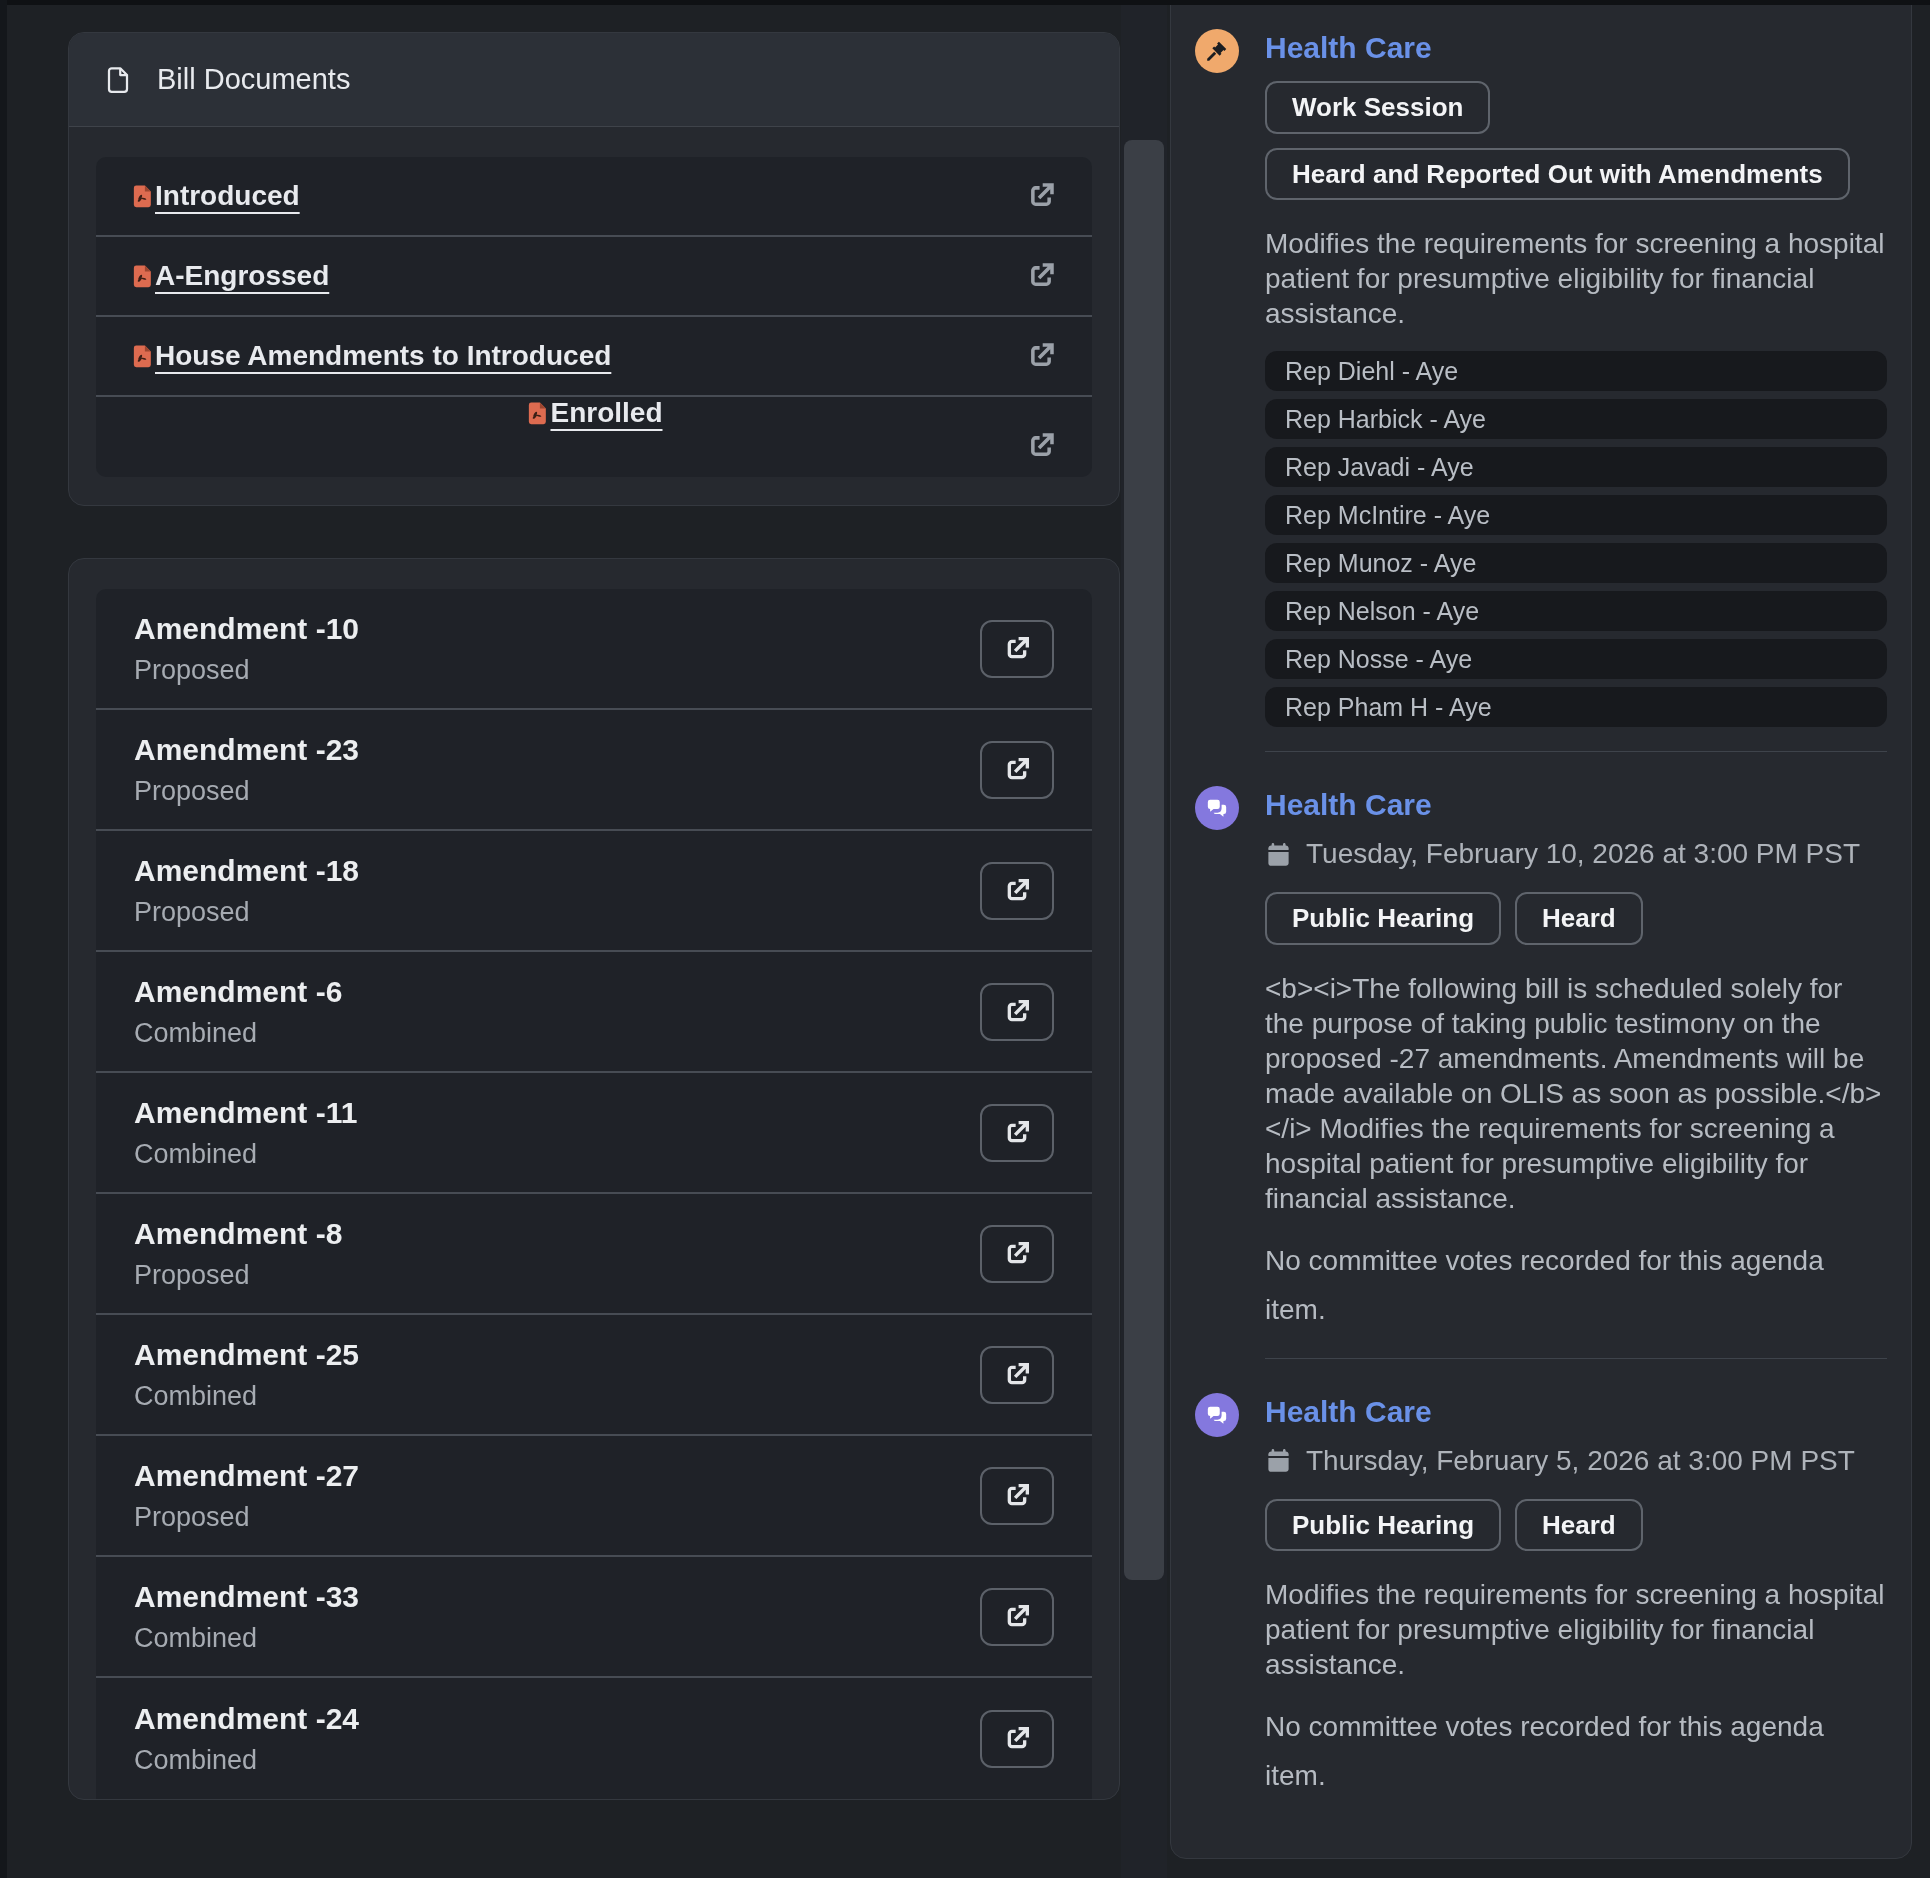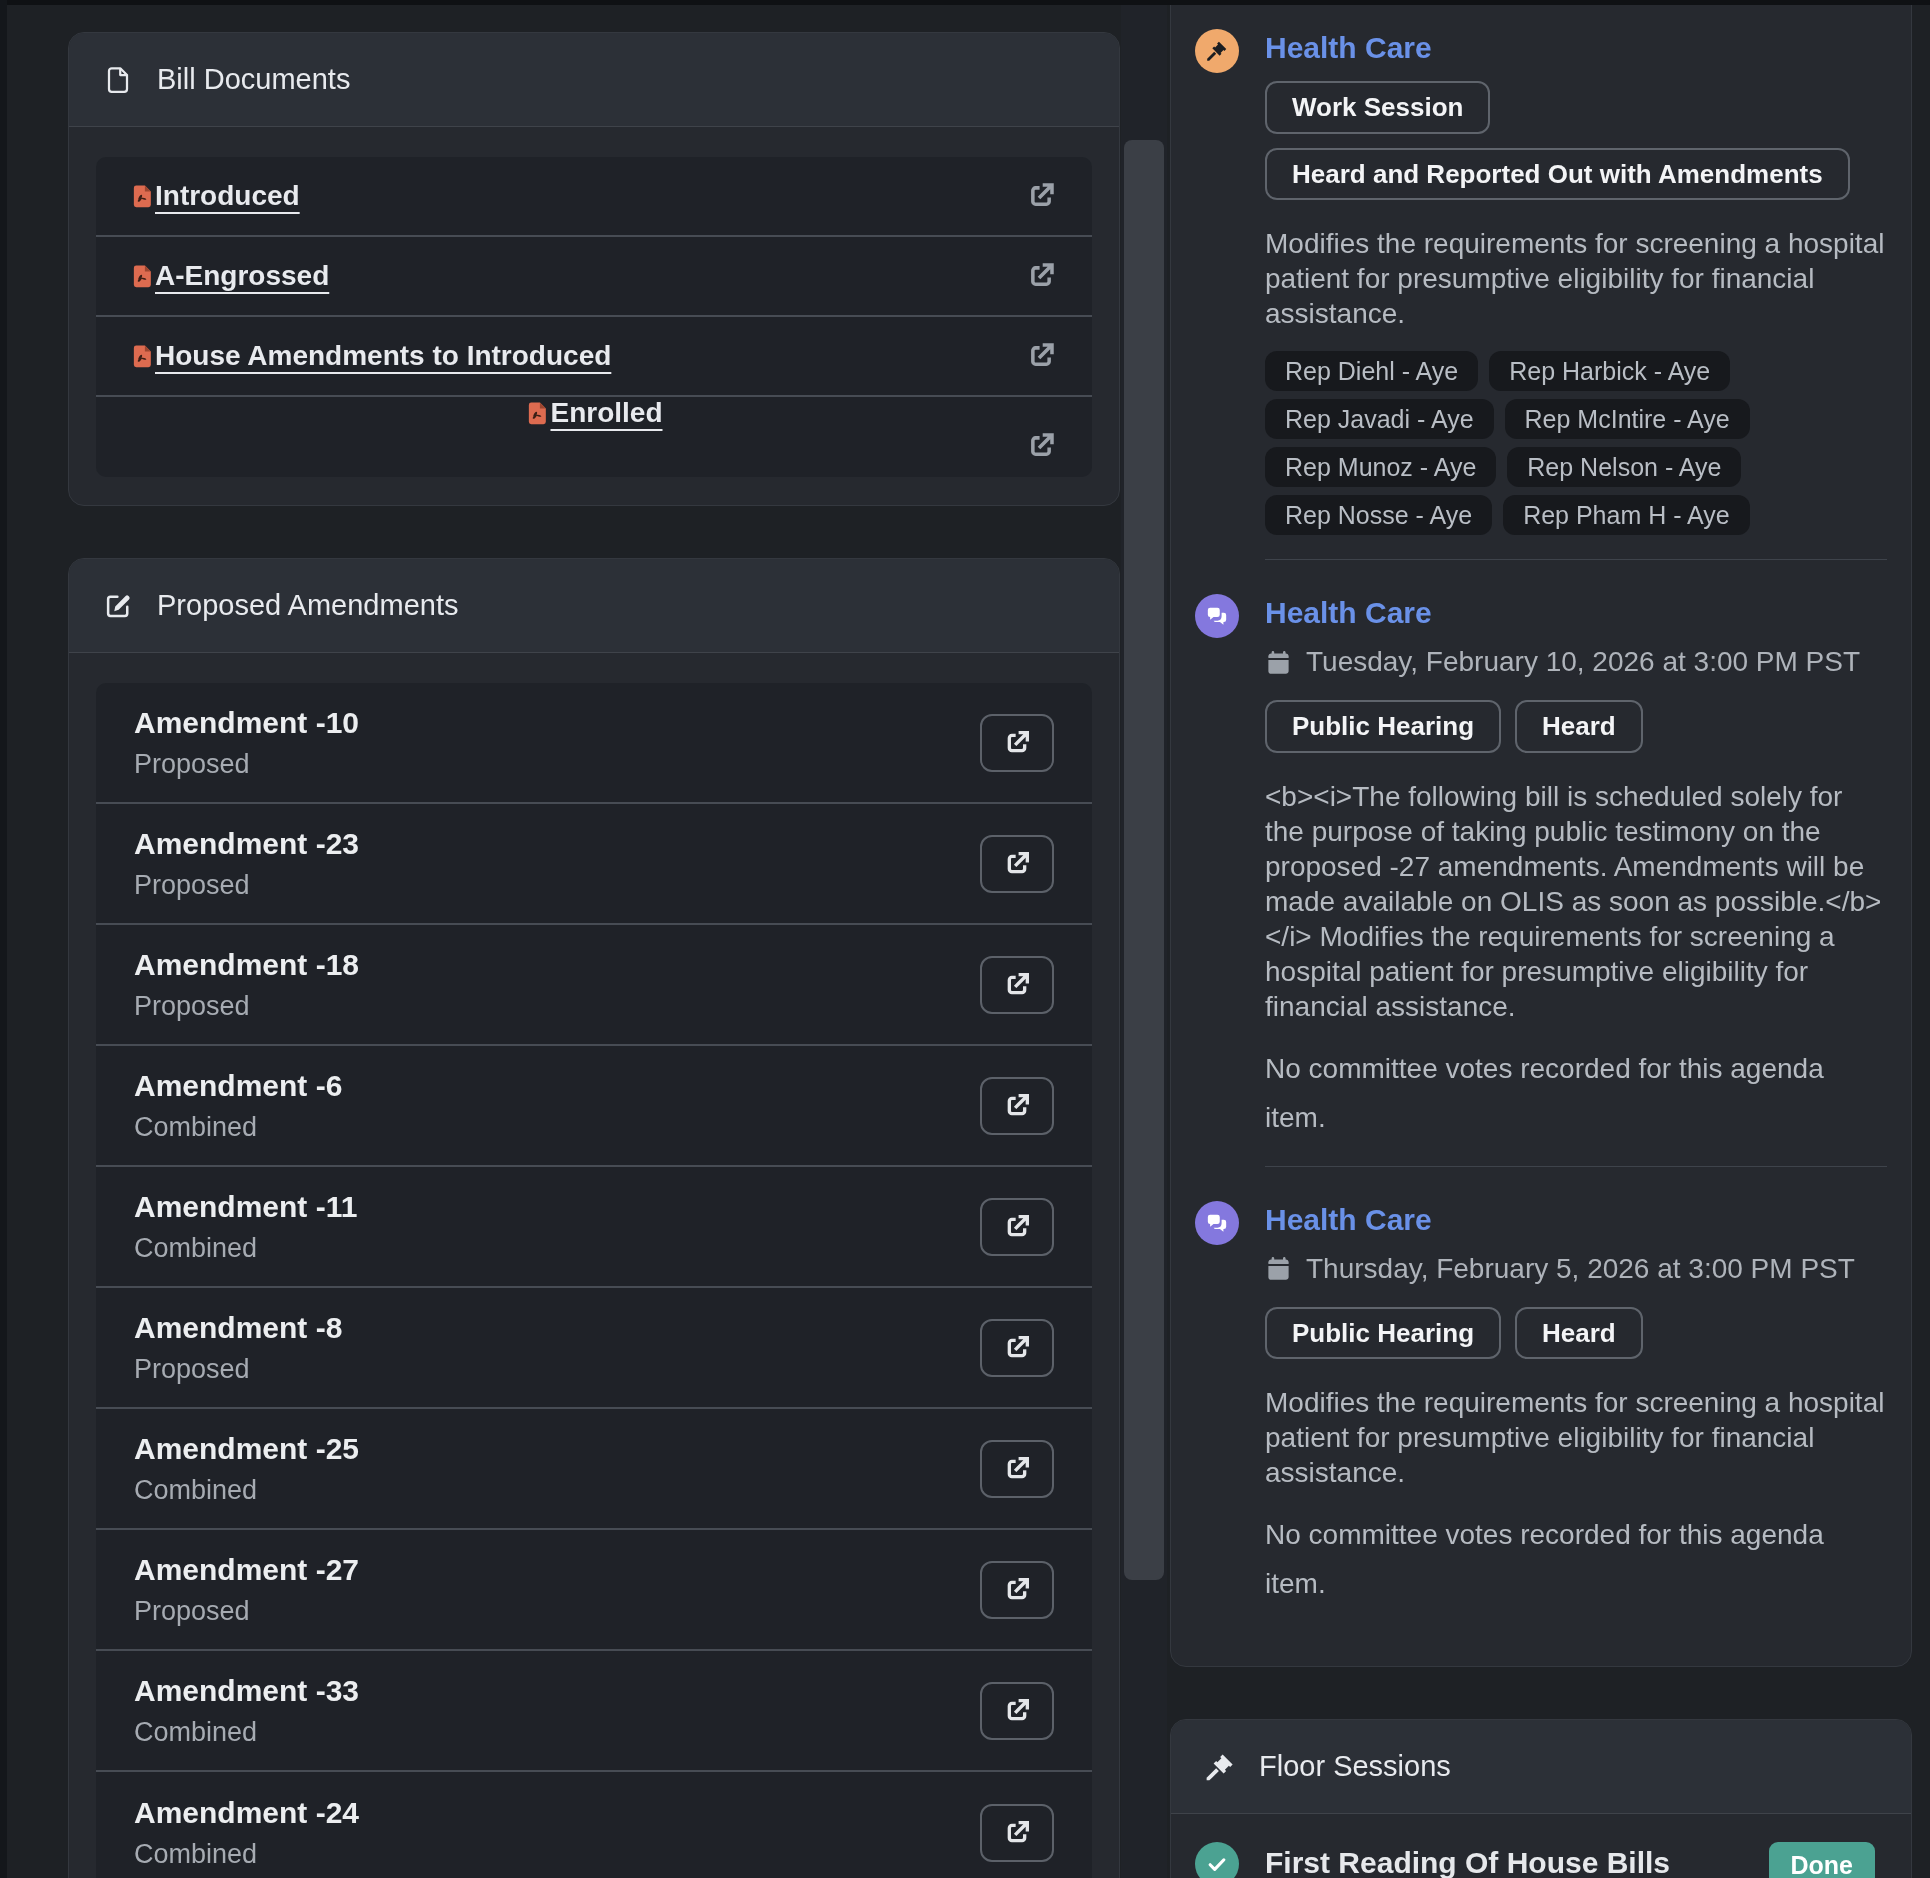--- a/index.html
+++ b/index.html
@@ -54,21 +54,21 @@
   .avatar.teal   { background:var(--teal,#4ba292); color:#ffffff; }
   .agenda-body { flex:1; min-width:0; }
   .committee-link { display:inline-block; color:var(--accent-blue,#6a91e8); font-size:30px; font-weight:700;
                     margin:2px 0 16px; cursor:pointer;text-align:right; }
   .date-row { display:flex; align-items:center; gap:14px; color:#aeb3ba; font-size:28px; margin-bottom:22px; }
   .date-row svg { width:27px; height:27px; color:#9ba1a9; flex:none; }
   .badge-row { display:flex; flex-wrap:wrap; gap:14px; margin-bottom:26px; }
   .pill { border:2px solid #5f646c; border-radius:12px; padding:10px 25px; color:#f3f4f6;
           font-size:26px; font-weight:700; line-height:1.1; }
   .agenda-text { color:#b6bbc2; font-size:28px; line-height:35px; margin-bottom:20px; }
-  .chips { display:flex; flex-wrap:wrap; gap:8px 11px; }
+  .chips { display:flex; flex-wrap:wrap; gap:8px 30px;flex-direction:column; }
   .chip { background:#17191d; border-radius:12px; padding:7px 20px; color:#b9bec5; font-size:25px; line-height:26px; }
   .no-votes { color:#b6bbc2; font-size:28px; line-height:49px; margin-top:6px; }
   .agenda-divider { border-top:1px solid #3e434b; margin:24px 0 34px 70px; }
 
   .floor-card { margin-top:48px; }
   .floor-body { padding:28px 36px 40px 24px; }
   .floor-item { display:flex; gap:26px; }
   .floor-content { flex:1; min-width:0; }
   .floor-title-row { display:flex; align-items:flex-start; }
   .floor-title { color:#e6e8eb; font-size:30px; font-weight:600; margin-top:4px; }
@@ -188,26 +188,20 @@
           <span class="row-ext">
               <svg viewBox="0 0 24 24" fill="currentColor">
                 <use href="#i-ext-link"></use>
               </svg>
             </span>
         </div>
       </div>
     </section>
 
     <section class="card">
-      <div class="card-header">
-        <svg viewBox="0 0 24 24" fill="currentColor">
-            <use href="#i-pen-square"></use>
-          </svg>
-        <span>Proposed Amendments</span>
-      </div>
       <div class="rows amend-rows">
 
         <div class="amend-row">
           <div>
             <div class="amend-name">Amendment -10</div>
             <div class="amend-status">Proposed</div>
           </div>
           <button class="amend-open">
               <svg viewBox="0 0 24 24" fill="currentColor">
                 <use href="#i-ext-link"></use>

